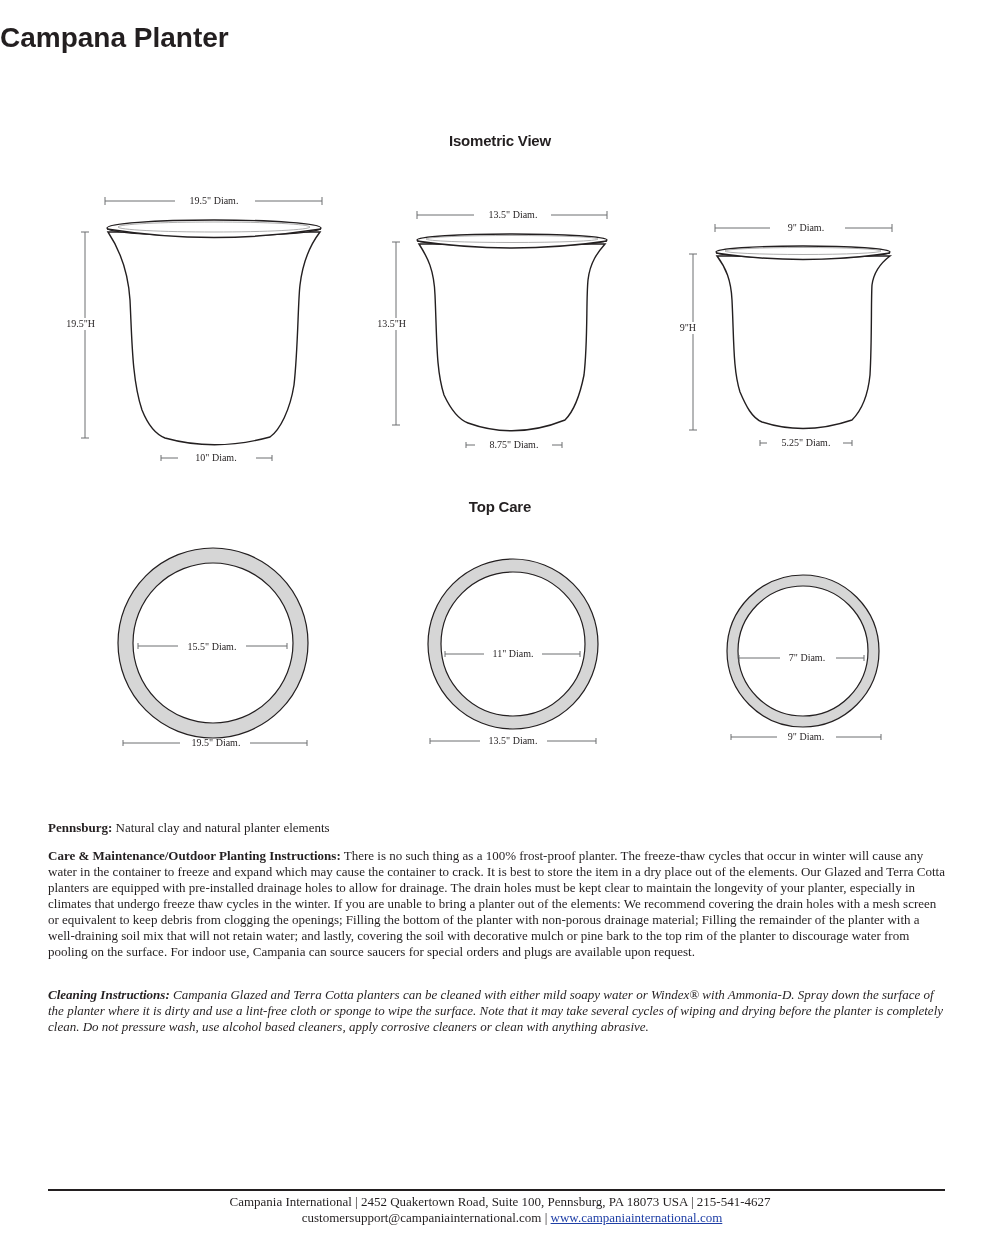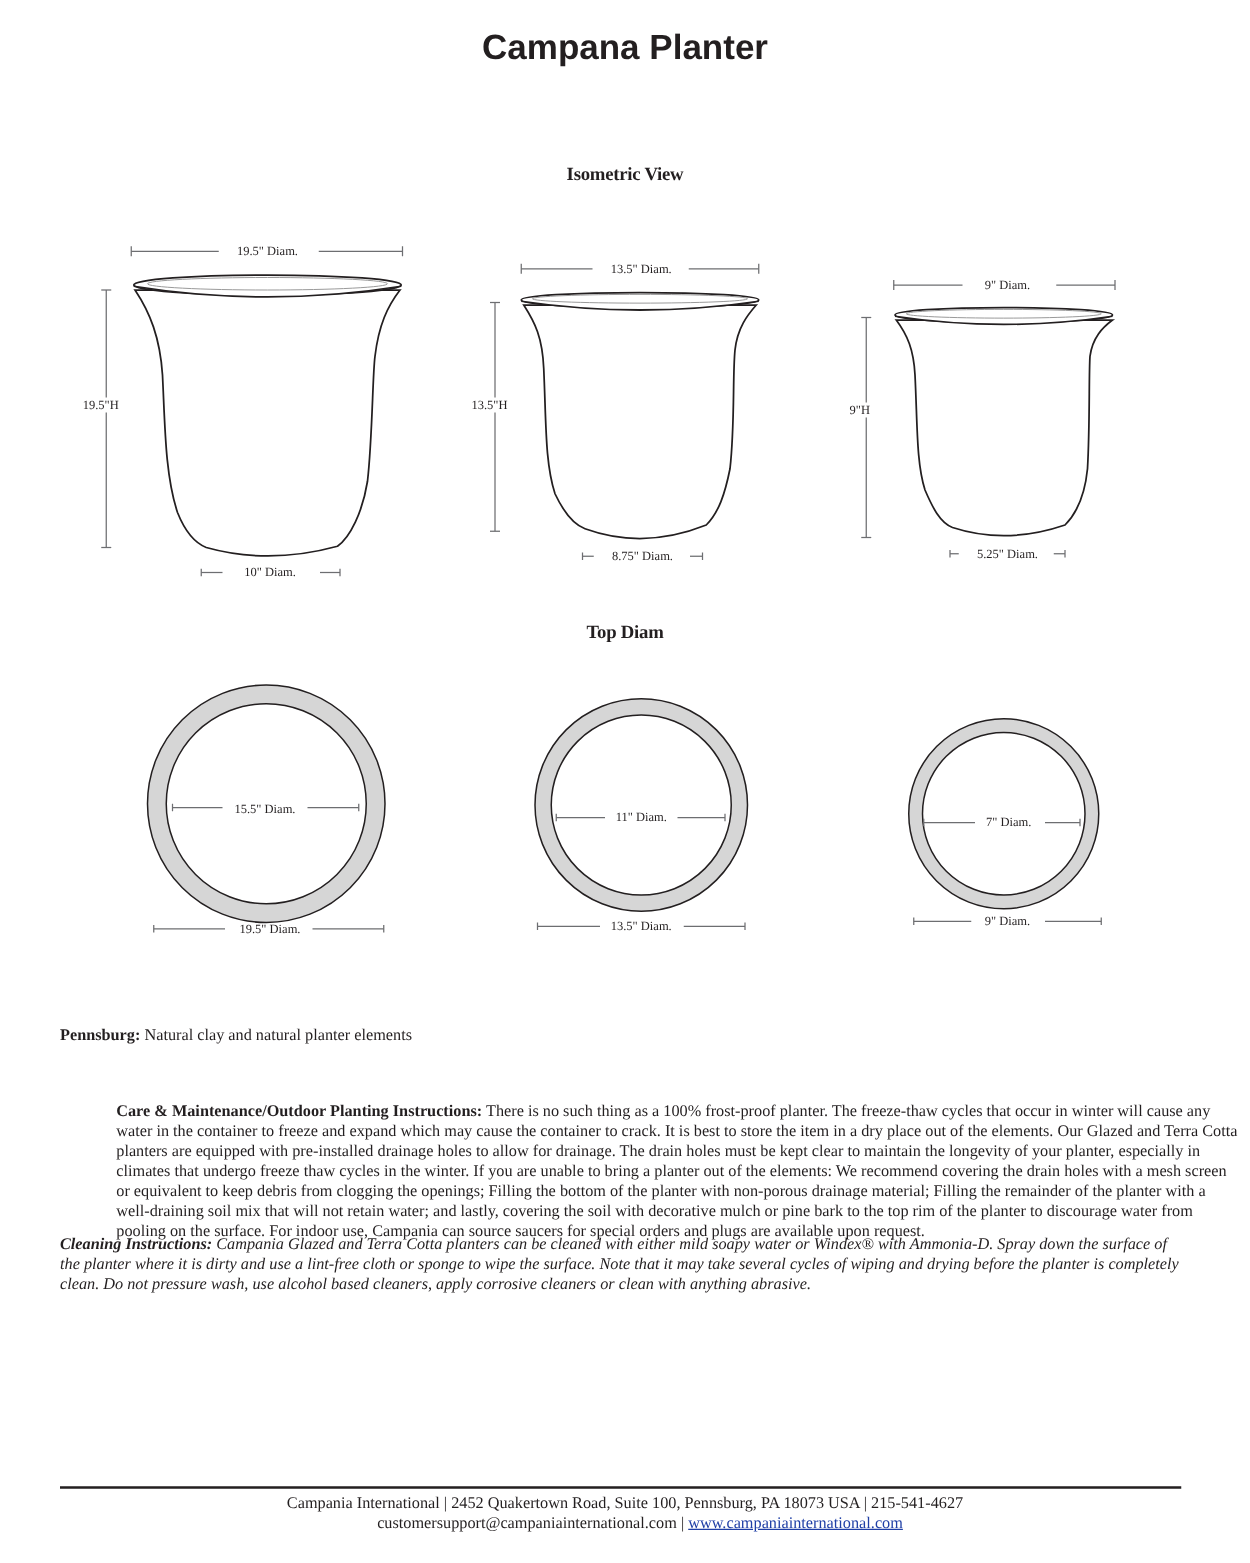--- a/index.html
+++ b/index.html
@@ -1,62 +1,62 @@
 <!DOCTYPE html>
 <html><head>
 <meta charset="utf-8">
 <style>
   html, body { margin: 0; padding: 0; background: #ffffff; }
   body { width: 1000px; height: 1250px; position: relative; overflow: hidden; color: #231f20; }
   .title {
-    position: absolute; left: 0; top: 22px; width: 1000px; text-align: center;
+    position: absolute; left: 0; top: 22px; width: 1000px; text-align: left;
     font-family: "Liberation Sans", sans-serif; font-weight: bold; font-size: 28px; color: #231f20;
     margin: 0;
   }
   .section-title {
     position: absolute; left: 0; width: 1000px; text-align: center;
-    font-family: Liberation Serif, serif; font-weight: bold; font-size: 15px; color: #231f20;
+    font-family: Liberation Sans, sans-serif; font-weight: bold; font-size: 15px; color: #231f20;
     margin: 0; letter-spacing: -0.2px;
   }
   #iso-title { top: 132px; }
   #top-title { top: 498px; }
   svg#drawings { position: absolute; left: 0; top: 0; }
   .dim-text { font-family: "Liberation Serif", serif; font-size: 10px; fill: #231f20; }
   .dim-line { stroke: #6d6e71; stroke-width: 1; fill: none; }
   .pot-line { stroke: #231f20; stroke-width: 1.4; fill: #ffffff; }
   .rim-inner { stroke: #9a9a9a; stroke-width: 0.8; fill: none; }
   .ring { fill: #d6d6d6; stroke: #231f20; stroke-width: 1.2; }
   .ring-hole { fill: #ffffff; stroke: #231f20; stroke-width: 1.2; }
 
   .text-block {
     position: absolute; left: 48px; width: 900px;
     font-family: "Liberation Serif", serif; font-size: 13px; line-height: 16px; color: #231f20;
   }
   .text-block p { margin: 0; }
   .text-block b { font-weight: bold; }
   #materials { top: 820px; }
-  #care { top: 881px; margin-left: 45px; }
+  #care { top: 848px; }
   #cleaning { top: 987px; font-style: italic; }
 
   .footer-rule { position: absolute; left: 48px; top: 1189px; width: 897px; height: 2px; background: #231f20; }
   .footer {
     position: absolute; left: 0; width: 1000px; text-align: center;
     font-family: "Liberation Serif", serif; font-size: 13px; color: #231f20; line-height: 16px;
   }
   #footer-line1 { top: 1194px; font-family: Liberation Serif, serif; }
   #footer-line2 { top: 1210px; padding-left: 12px; }
   .footer a { color: #1f3fa6; text-decoration: underline; }
 </style>
 </head>
 <body>
 
 <h1 class="title">Campana Planter</h1>
 
 <h2 class="section-title" id="iso-title">Isometric View</h2>
-<h2 class="section-title" id="top-title">Top Diam</h2>
+<h2 class="section-title" id="top-title">Top Care</h2>
 
 <svg id="drawings" width="1000" height="800" viewBox="0 0 1000 800">
 
   <g>
 
     <line class="dim-line" x1="105" y1="201" x2="175" y2="201"></line>
     <line class="dim-line" x1="255" y1="201" x2="322" y2="201"></line>
     <line class="dim-line" x1="105" y1="197" x2="105" y2="205"></line>
     <line class="dim-line" x1="322" y1="197" x2="322" y2="205"></line>
     <text class="dim-text" x="214" y="204" text-anchor="middle">19.5" Diam.</text>

